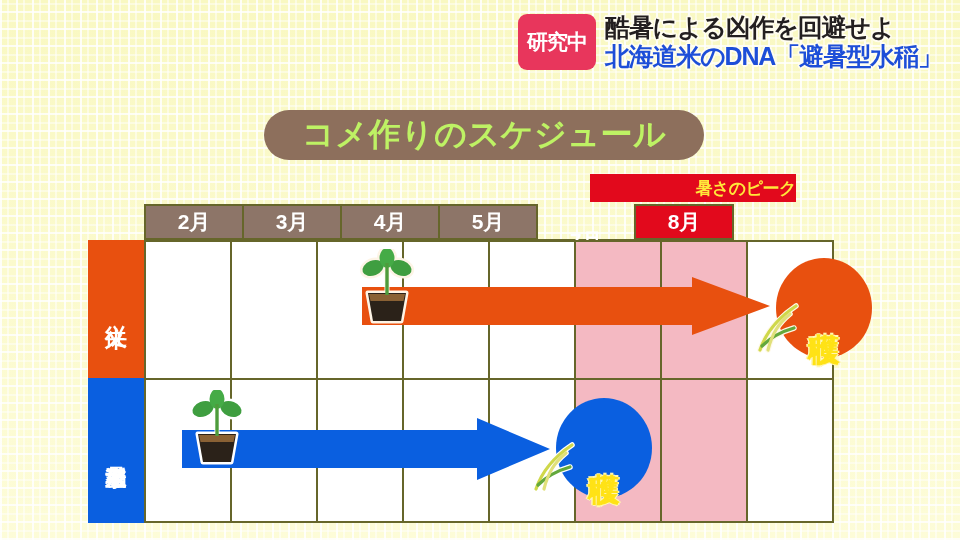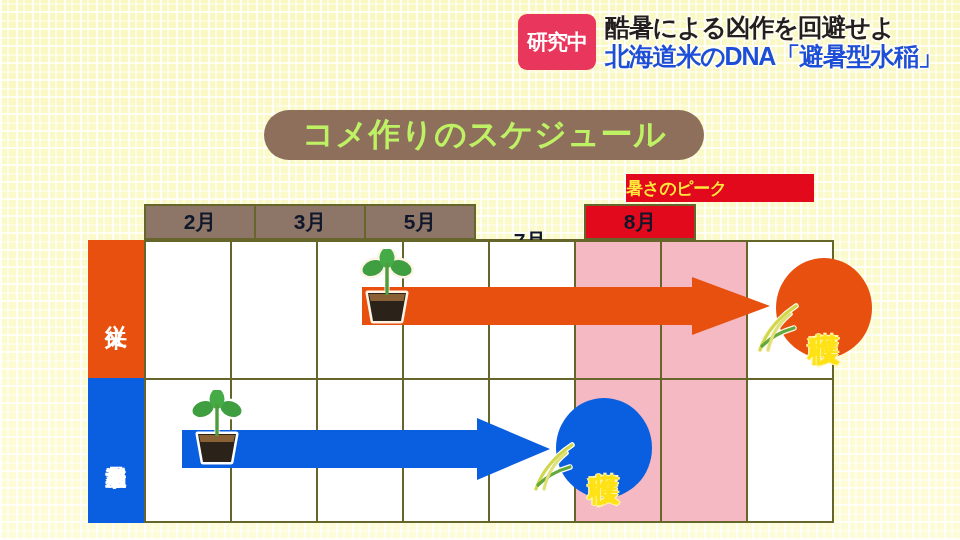--- a/index.html
+++ b/index.html
@@ -82,25 +82,24 @@
     font-size: 32px;
     font-weight: bold;
     letter-spacing: 0.5px;
     white-space: nowrap;
   }
 
   
   #peak-label {
     position: absolute;
     left: 590px; top: 174px;
-    width: 188px; height: 28px;
+    width: 206px; height: 28px;
     background: #e2091c;
-    display: flex; align-items: center; justify-content: flex-start;
+    display: flex; align-items: center; justify-content: flex-end;
     z-index: 6;
-    margin-left: 36px;
   }
   #peak-label-text {
     color: #ffe93a;
     font-size: 17px;
     font-weight: bold;
     letter-spacing: -0.5px;
     white-space: nowrap;
   }
 
   
@@ -108,25 +107,25 @@
     position: absolute;
     left: 88px; top: 204px;
     width: 790px;
     z-index: 4;
   }
   .tbl-row { display: flex; }
 
   
   #month-header-row { height: 36px; margin-left: 56px; }
   .month-cell {
-    width: 112px;
+    width: 100px;
     border: 2px solid #66662a;
     box-sizing: border-box;
     background: #8d7568;
-    color: #0f172a;
+    color: #ffffff;
     font-size: 21px;
     font-weight: bold;
     display: flex; align-items: center; justify-content: center;
     margin-right: -2px;
   }
   .month-cell.hot { background: #e2091c; }
 
   
   .body-row { position: relative; }
   .row-label {
@@ -232,20 +231,21 @@
 
 <div id="peak-label" style="background: rgb(226, 9, 28);">
   <span id="peak-label-text">暑さのピーク</span>
 </div>
 
 <div id="schedule-table">
 
   <div class="tbl-row" id="month-header-row">
     <div class="month-cell">2月</div>
     <div class="month-cell">3月</div>
+    <div class="month-cell">4月</div>
     <div class="month-cell">5月</div>
     <div class="month-cell hot" style="background: rgb(226, 9, 28); margin-top: 35px;">7月</div>
     <div class="month-cell hot" style="background: rgb(226, 9, 28);">8月</div>
   </div>
 
   <div class="tbl-row body-row" id="row-conventional">
     <div class="row-label" id="row-label-conventional" style="background: rgb(232, 80, 15);">従来</div>
     <div class="cells-wrap">
       <div class="body-cell"></div>
       <div class="body-cell"></div>

